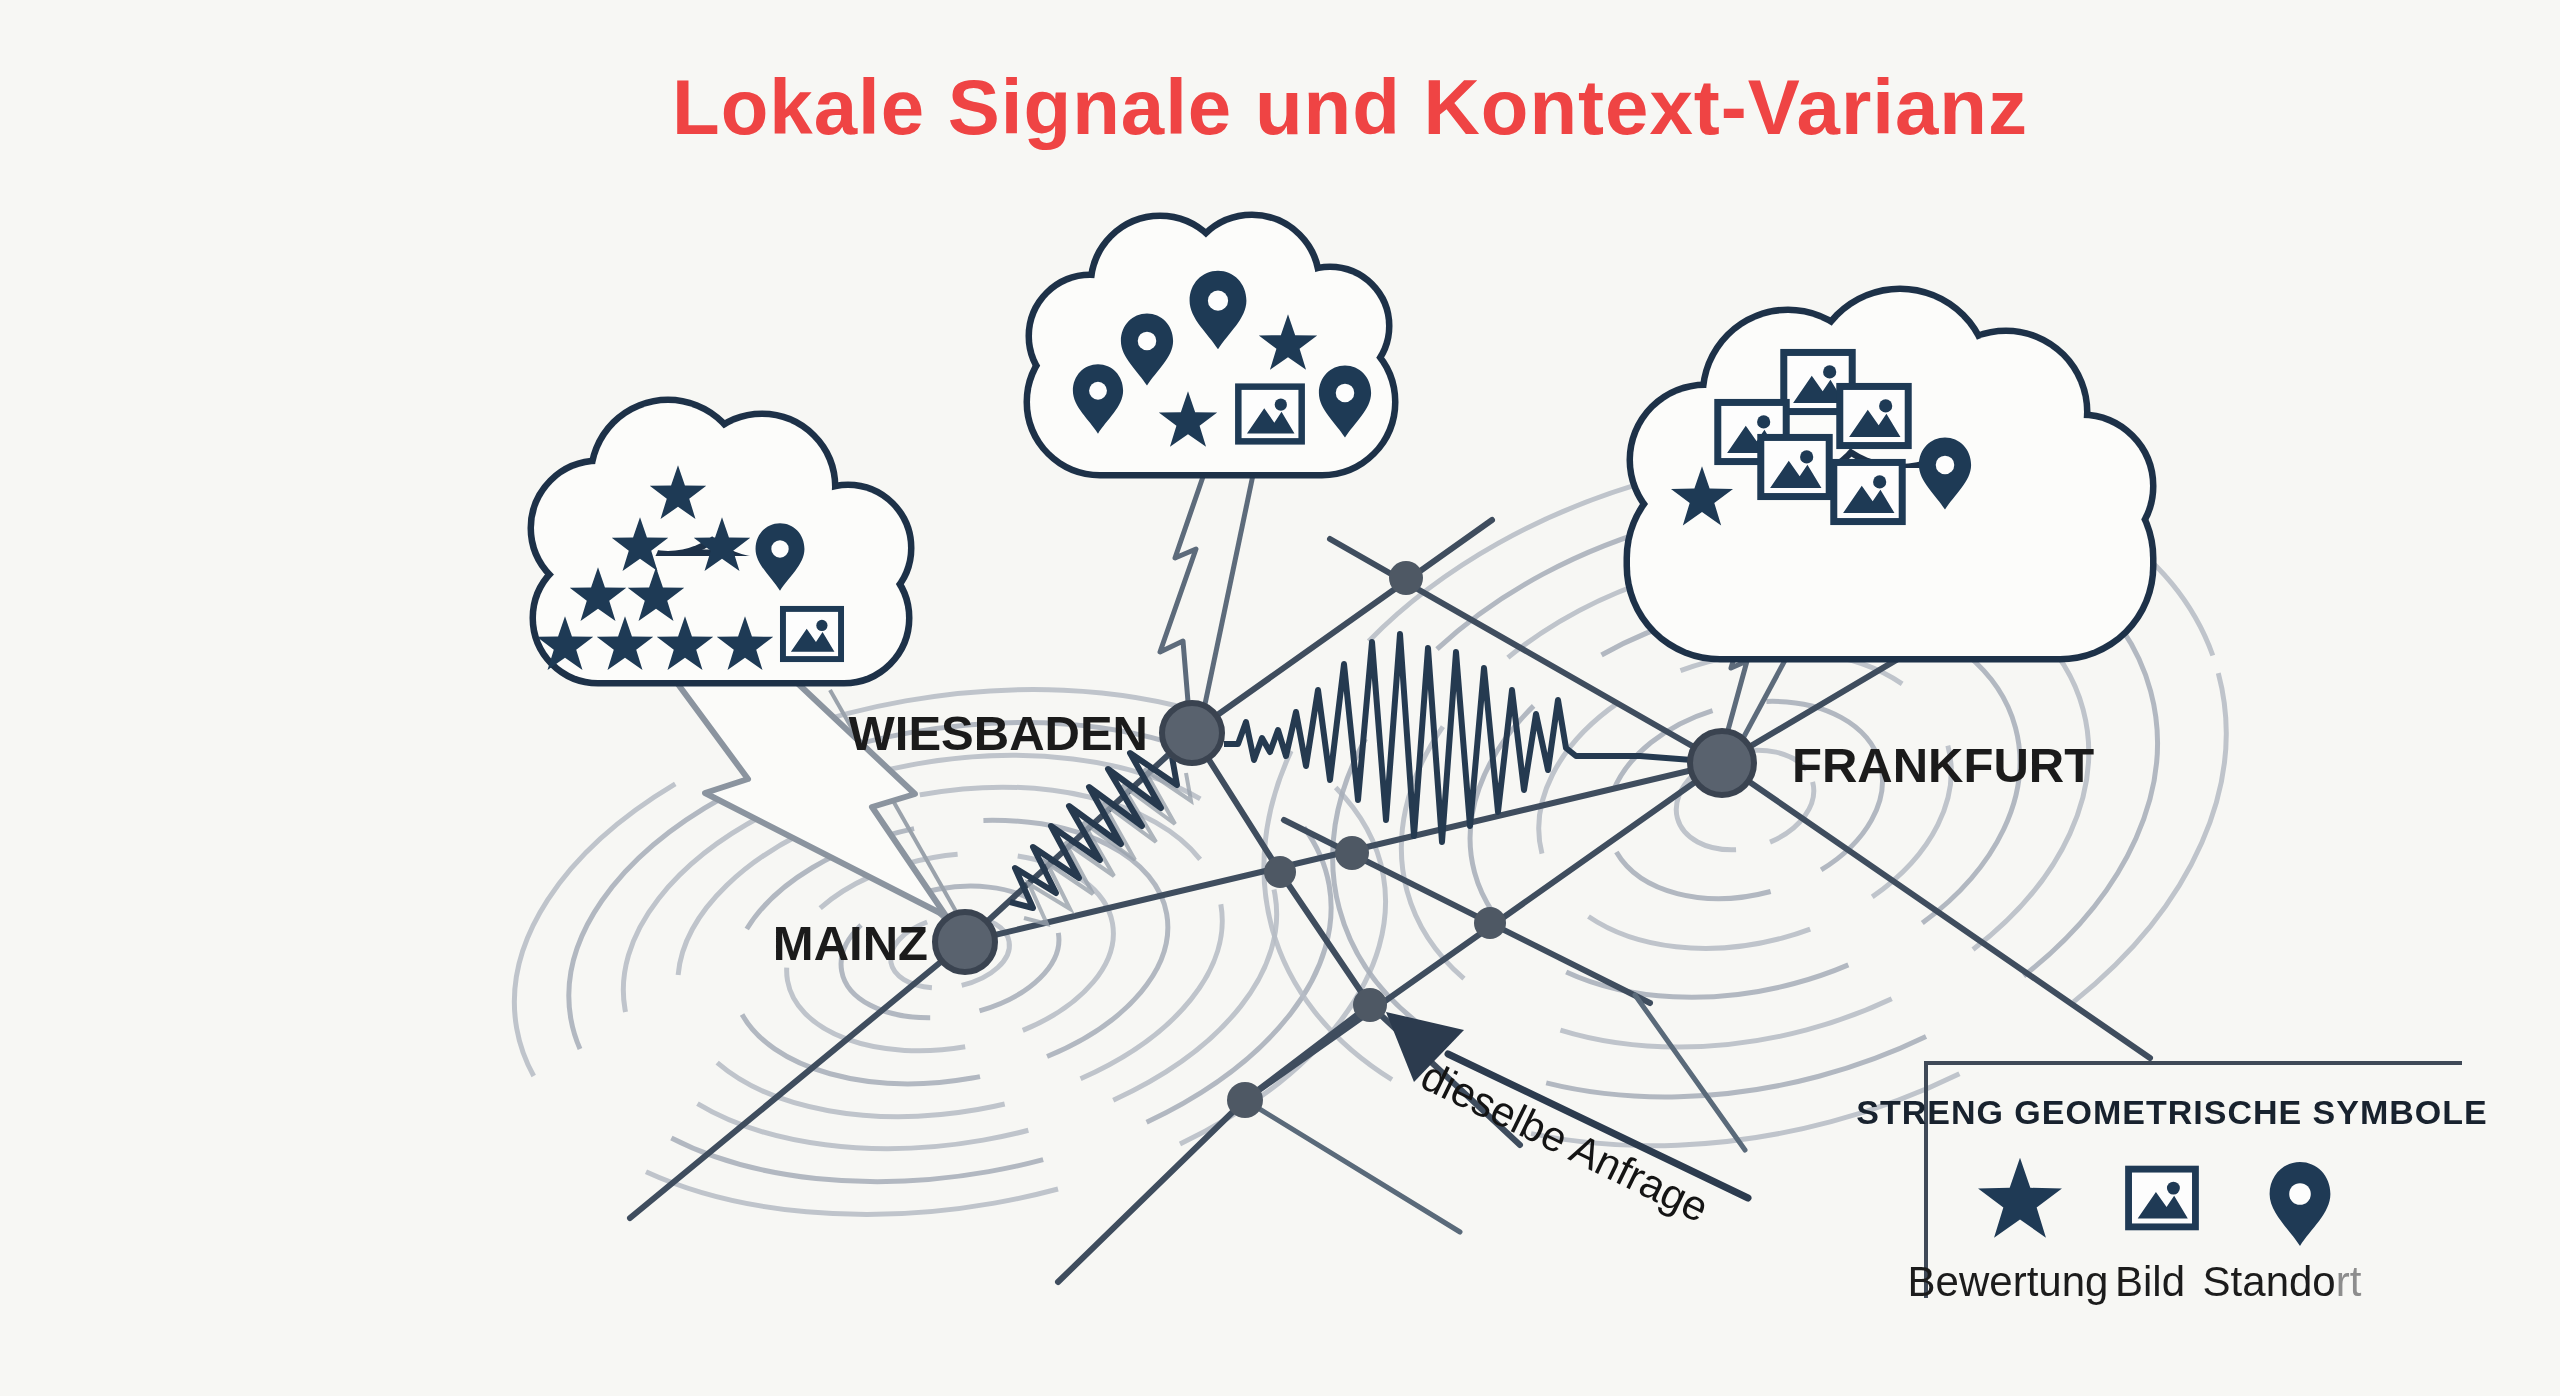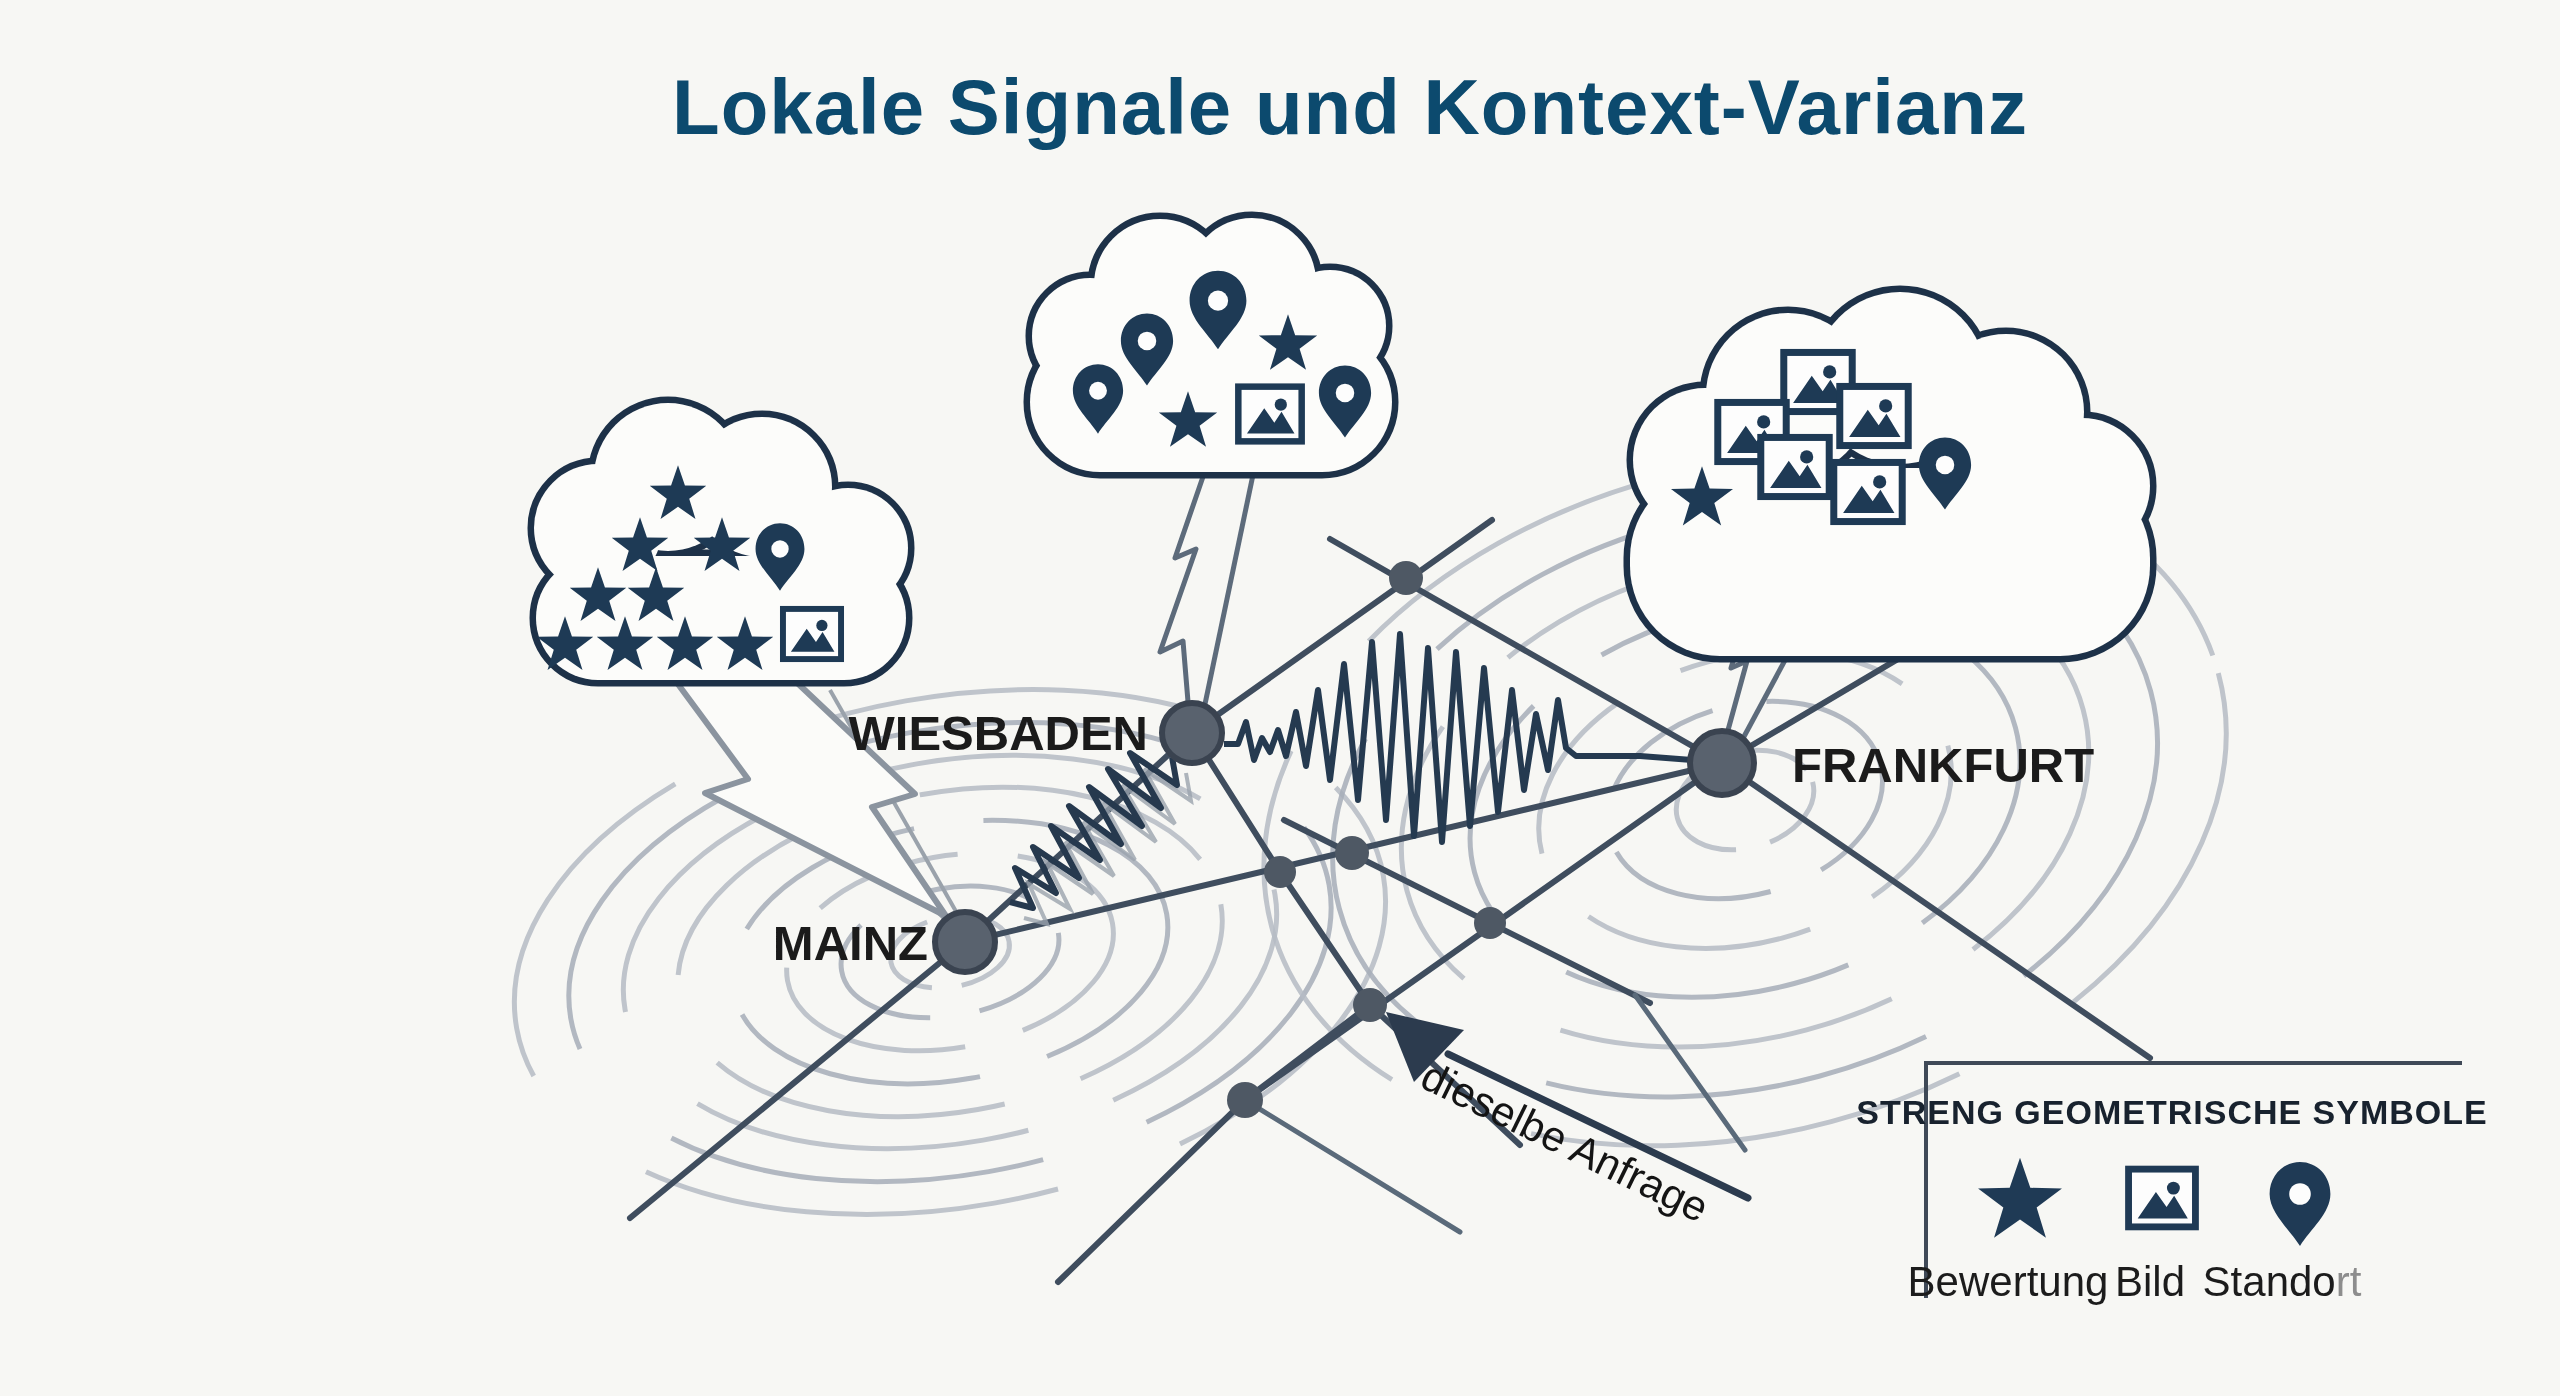--- a/index.html
+++ b/index.html
@@ -3,21 +3,21 @@
 <meta charset="utf-8">
 <style>
   html,body{margin:0;padding:0;background:#e8e8e8;}
   .stage{
     position:relative;width:2560px;height:1396px;overflow:hidden;
     background:#f7f7f4;font-family:"Liberation Sans",sans-serif;
   }
   .stage svg{position:absolute;left:0;top:0;}
   .diagram-title{
     position:absolute;left:600px;top:62px;width:1500px;
-    text-align:center;font-size:78px;font-weight:bold;color:#0c4a6e;
+    text-align:center;font-size:78px;font-weight:bold;color:#ef4444;
     letter-spacing:1px;
   }
   text{font-family:"Liberation Sans",sans-serif;}
   .city-label{font-size:49px;font-weight:bold;fill:#1b1b1b;}
   .legend-title{font-size:34px;font-weight:bold;fill:#18222e;letter-spacing:1px;}
   .legend-label{font-size:42px;fill:#1c1c1c;}
   .legend-label-faded{fill:#8d8d8d;}
   .anno-text{font-size:42px;fill:#141414;}
 </style>
 </head>

